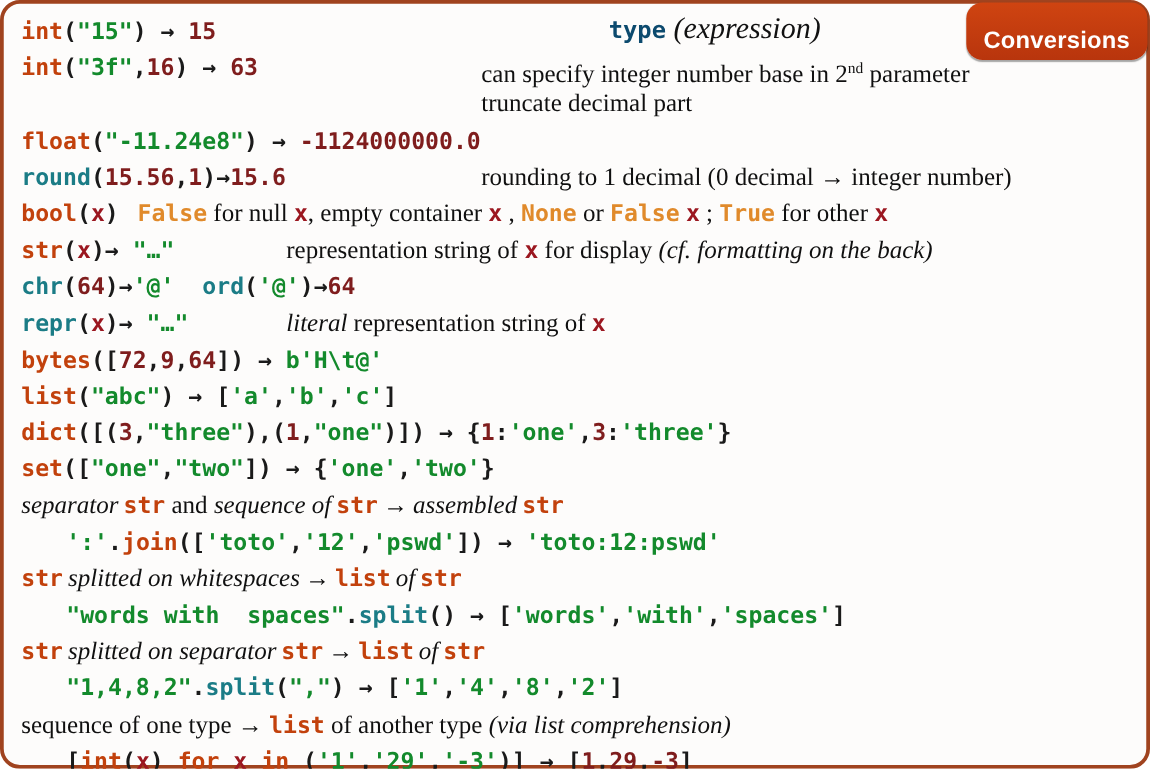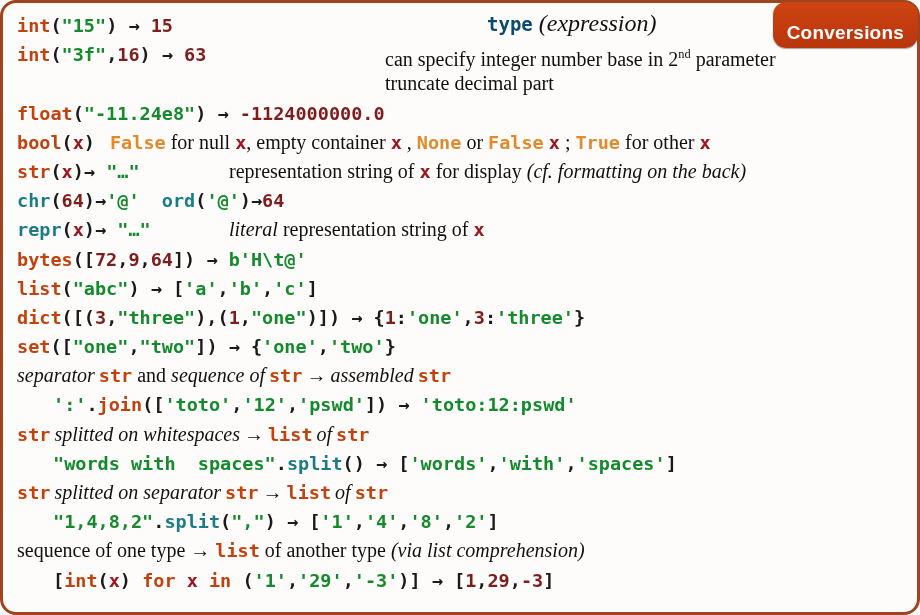--- a/index.html
+++ b/index.html
@@ -143,20 +143,24 @@
     </div>
 
     <div class="line">
       <div class="right prose" style="left:368px">truncate decimal part</div>
     </div>
 
     <div class="line">
       <div class="left code"><span class="fn">float</span><span class="punct">(</span><span class="str">"-11.24e8"</span><span class="punct">)</span> <span class="arrow">→</span> <span class="num">-1124000000.0</span></div>
     </div>
 
+    <div class="line">
+      <div class="left code"><span class="fn2">round</span><span class="punct">(</span><span class="num">15.56</span><span class="punct">,</span><span class="num">1</span><span class="punct">)</span><span class="arrow">→</span><span class="num">15.6</span></div>
+      <div class="right prose" style="left:368px">rounding to 1 decimal (0 decimal → integer number)</div>
+    </div>
 
     <div class="line">
       <div class="left"><span class="code"><span class="fn">bool</span><span class="punct">(</span><span class="var">x</span><span class="punct">)</span></span><span class="prose">&nbsp;&nbsp; </span><span class="cm kwo">False</span><span class="prose"> for null </span><span class="cm var">x</span><span class="prose">, empty container </span><span class="cm var">x</span><span class="prose"> , </span><span class="cm kwo">None</span><span class="prose"> or </span><span class="cm kwo">False</span><span class="prose"> </span><span class="cm var">x</span><span class="prose"> ; </span><span class="cm kwo">True</span><span class="prose"> for other </span><span class="cm var">x</span></div>
     </div>
 
     <div class="line">
       <div class="left code"><span class="fn">str</span><span class="punct">(</span><span class="var">x</span><span class="punct">)</span><span class="arrow">→</span> <span class="str">"…"</span></div>
       <div class="right" style="left:212px"><span class="prose">representation string of </span><span class="cm var">x</span><span class="prose"> for display <i>(cf. formatting on the back)</i></span></div>
     </div>
 

